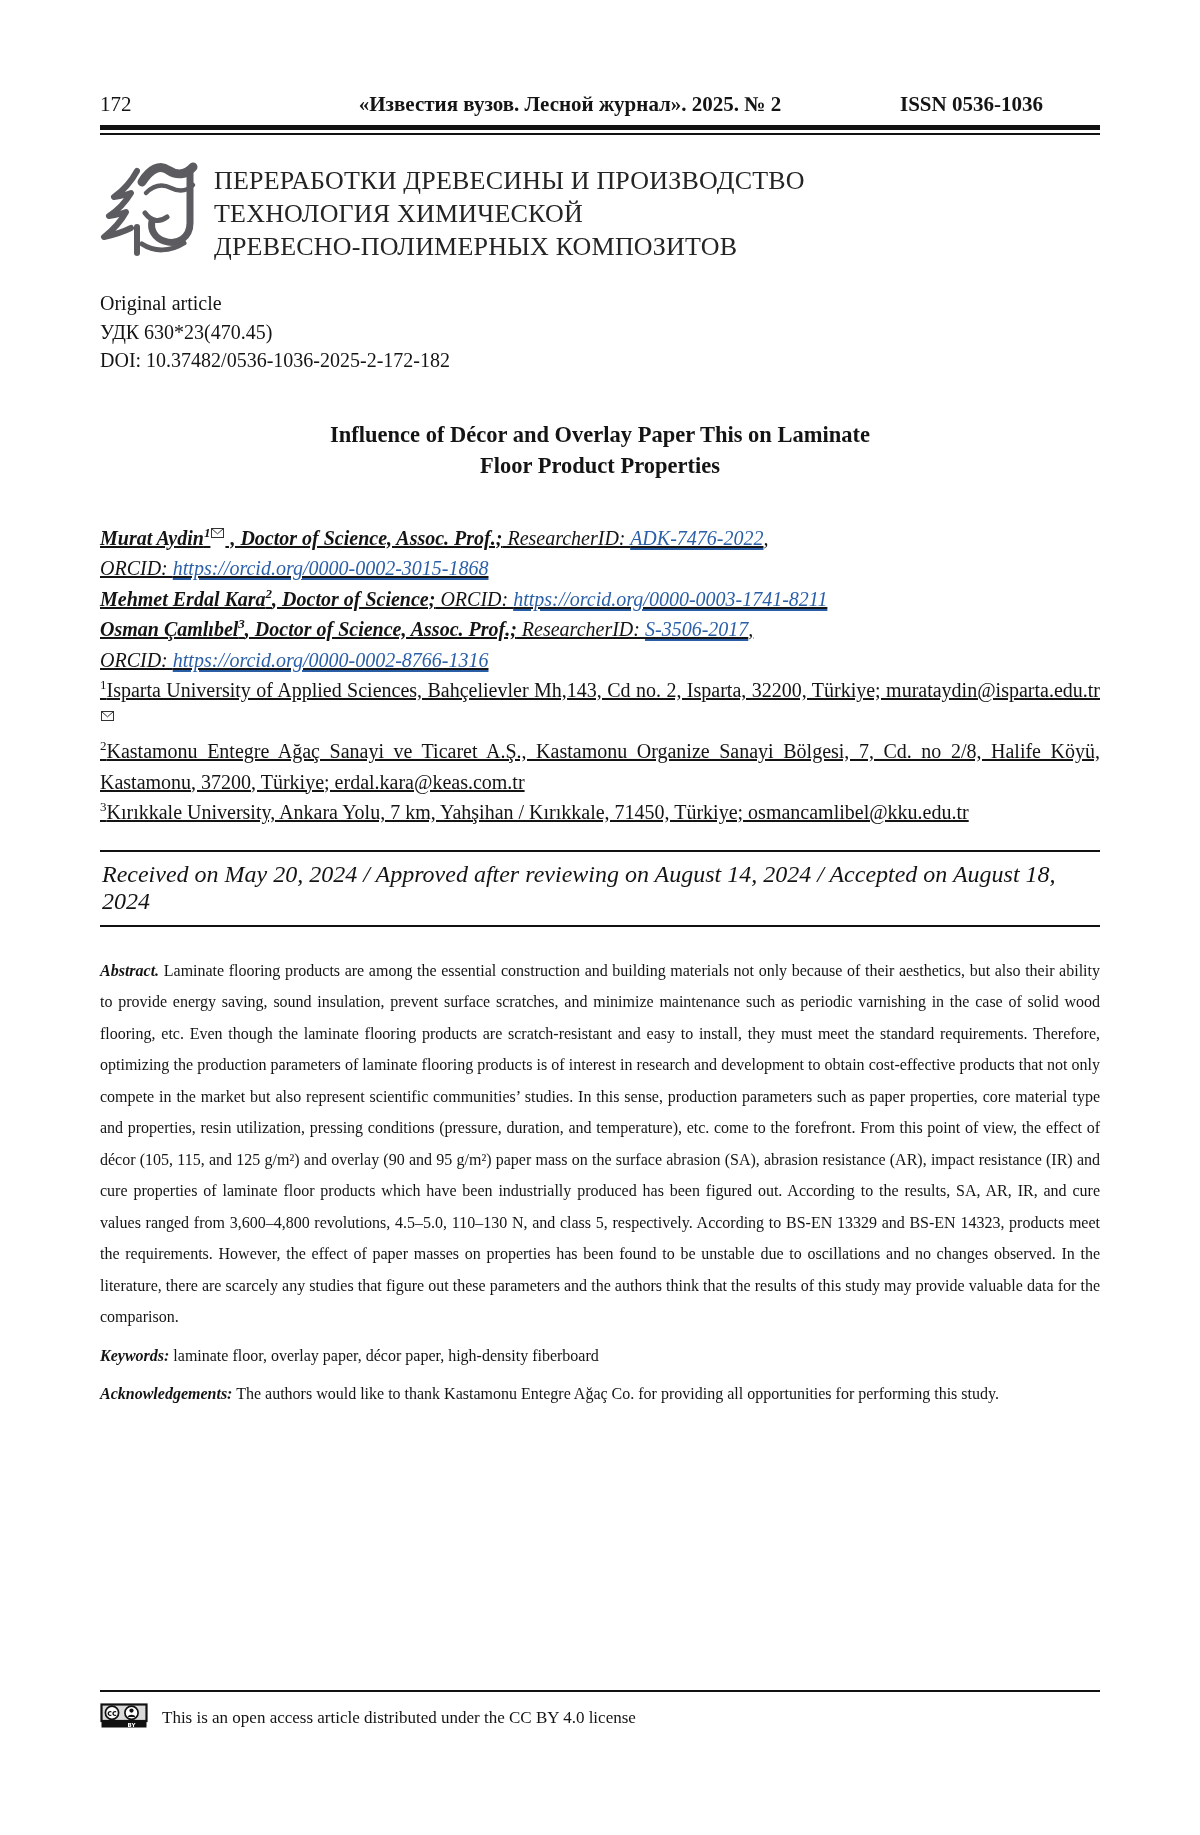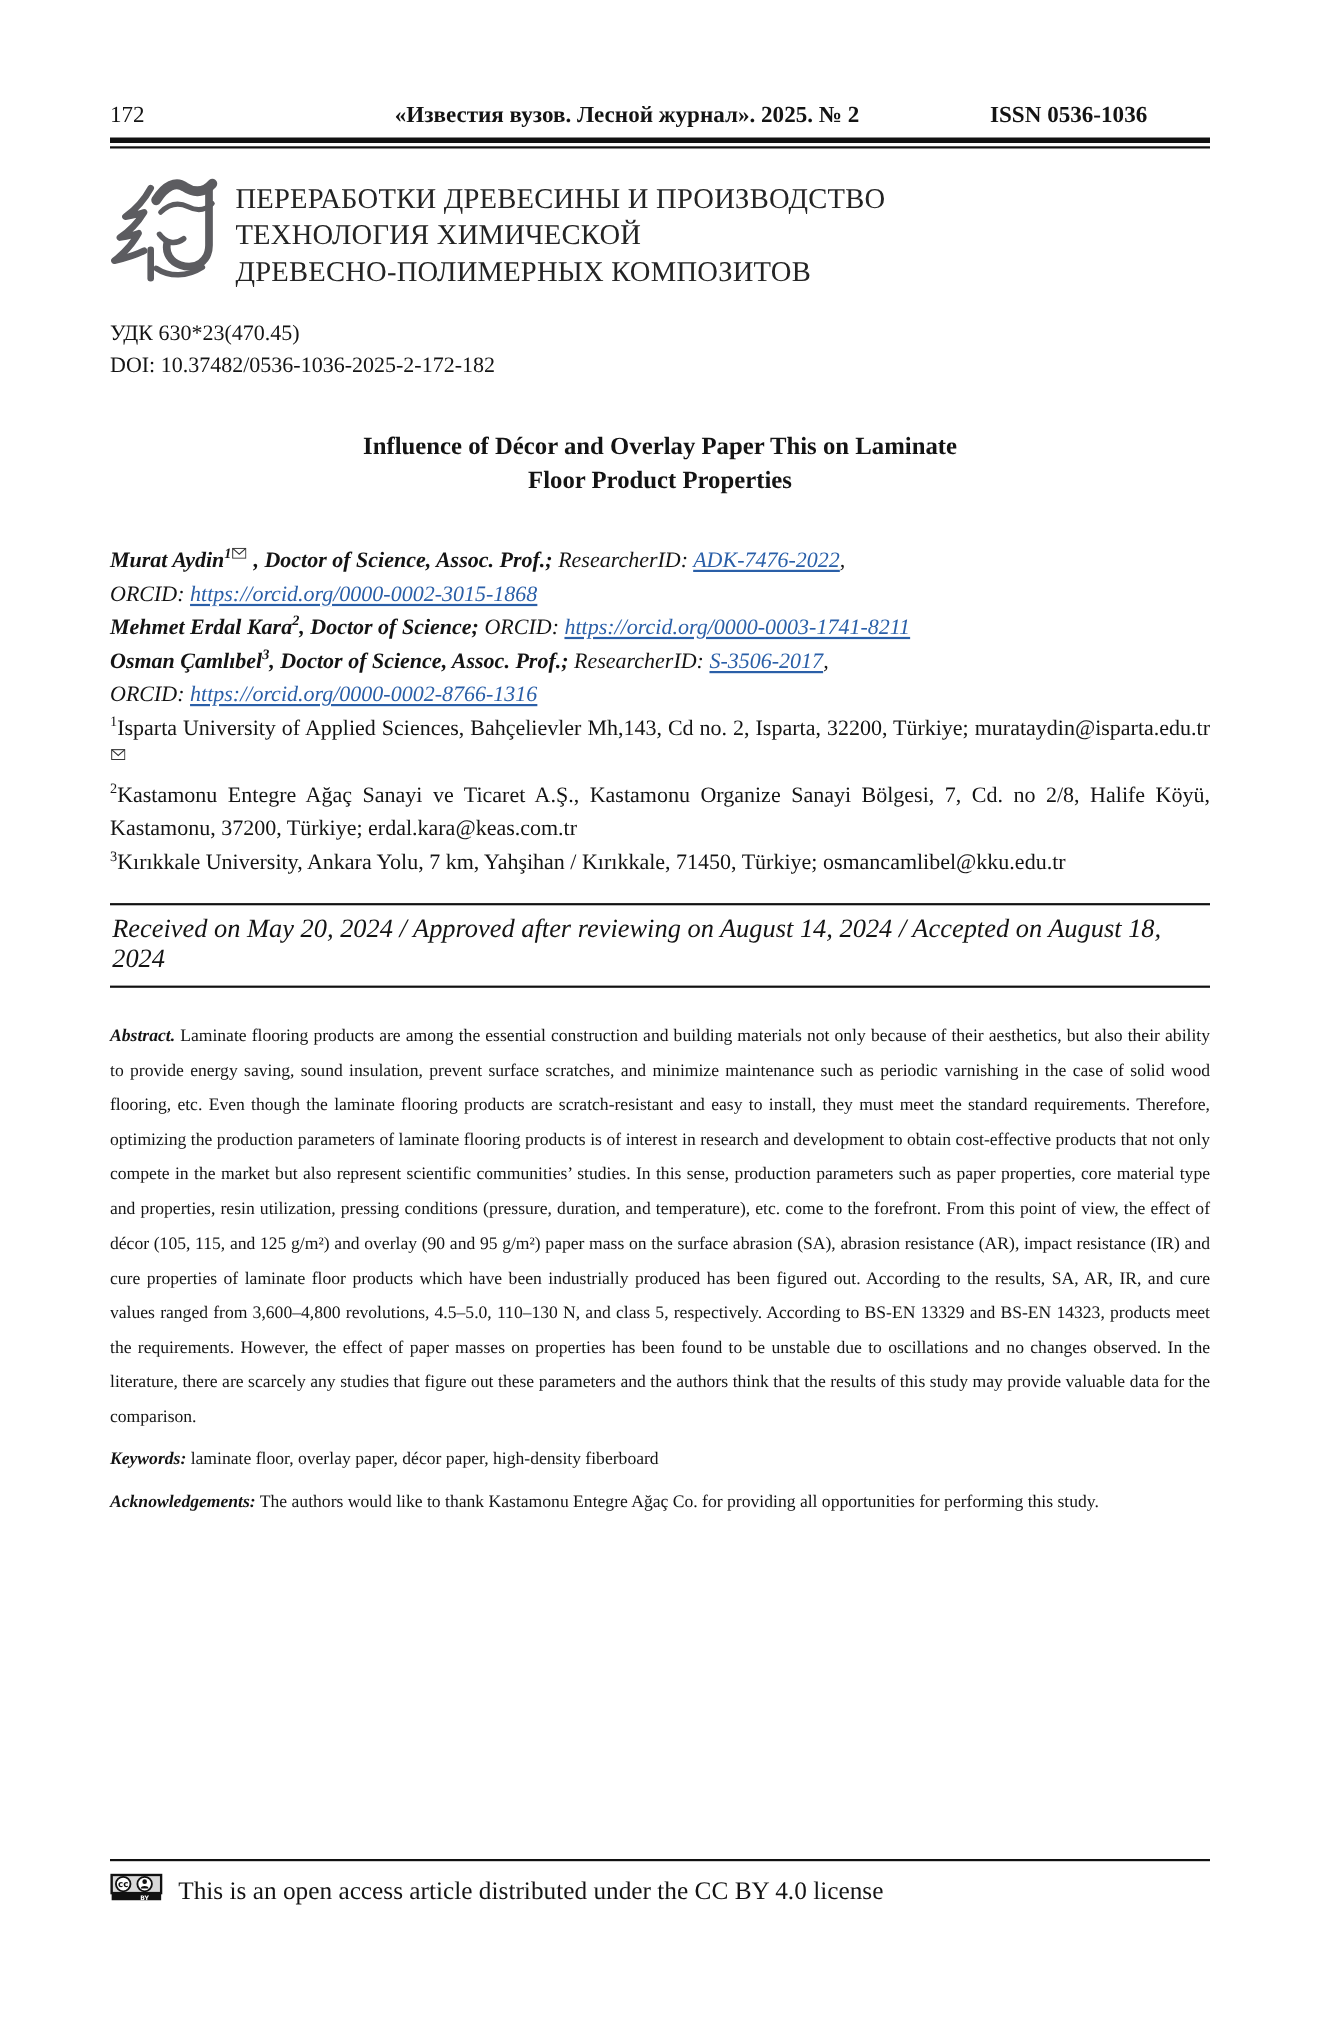--- a/index.html
+++ b/index.html
@@ -41,21 +41,21 @@
 
   
   .title{
     margin:44px 0 0 0;
     text-align:center;
     font-size:22.5px;line-height:31px;font-weight:bold;
   }
 
   
   .people{margin-top:42px;font-size:20px;line-height:30.5px;}
-  .people p{margin:0;}
+  .people p{margin:0;text-decoration:underline;}
   .bi{font-weight:bold;font-style:italic;}
   .it{font-style:italic;}
   .lnk{color:#2a5fa8;font-style:italic;text-decoration:underline;text-underline-offset:3px;cursor:pointer;}
   sup{font-size:13px;line-height:0;}
   .env-sup{position:relative;top:-7px;display:inline-block;margin:0 1px;}
   .aff{text-align:justify;}
 
   
   .received{
     margin-top:22px;
@@ -70,21 +70,21 @@
   .bodyblock p + p{margin-top:7px;}
 
   
   .license{
     position:absolute;left:100px;top:1690px;width:1000px;
     border-top:2px solid #111;
     padding-top:11px;
   }
   .license .row{display:flex;align-items:center;}
   .badge{flex:0 0 auto;margin-right:14px;}
-  .lic-text{font-size:23px;}
+  .lic-text{font-size:17px;}
 </style>
 </head>
 <body>
 
 <div class="page">
   <div class="content">
 
     <div class="running-head">
       <span class="pnum">172</span>
       <span class="jrnl">«Известия вузов.  Лесной журнал».  2025.  № 2</span>
@@ -110,20 +110,21 @@
         </svg>
       </div>
       <div class="sec-title">
         <div>ПЕРЕРАБОТКИ ДРЕВЕСИНЫ И ПРОИЗВОДСТВО</div>
         <div>ТЕХНОЛОГИЯ ХИМИЧЕСКОЙ</div>
         <div>ДРЕВЕСНО-ПОЛИМЕРНЫХ КОМПОЗИТОВ</div>
       </div>
     </div>
 
     <div class="meta">
+      <div>Original article</div>
       <div>УДК 630*23(470.45)</div>
       <div>DOI: 10.37482/0536-1036-2025-2-172-182</div>
     </div>
 
     <h1 class="title">
       <span>Influence of Décor and Overlay Paper This on Laminate</span><br>
       <span>Floor Product Properties</span>
     </h1>
 
     <div class="people">

